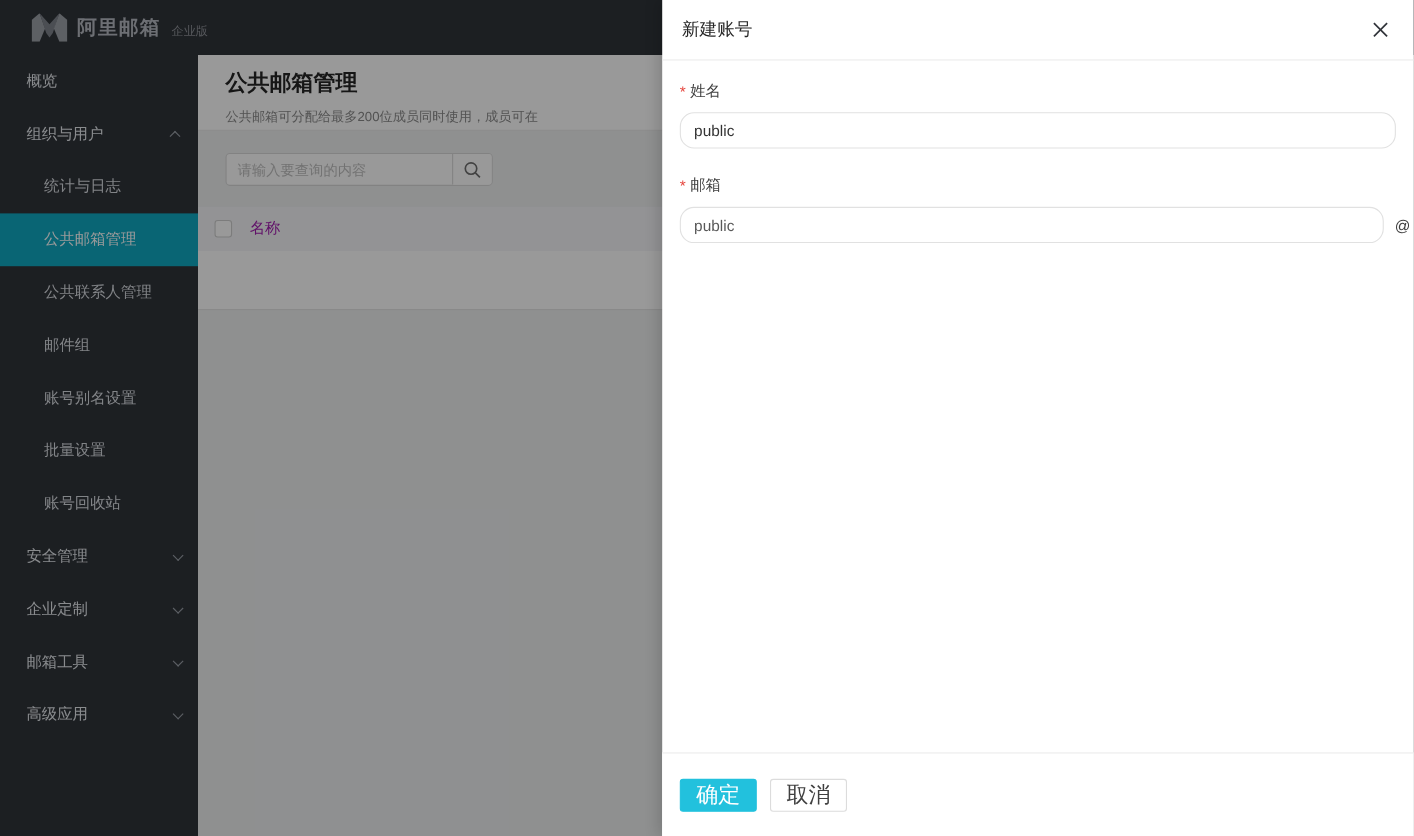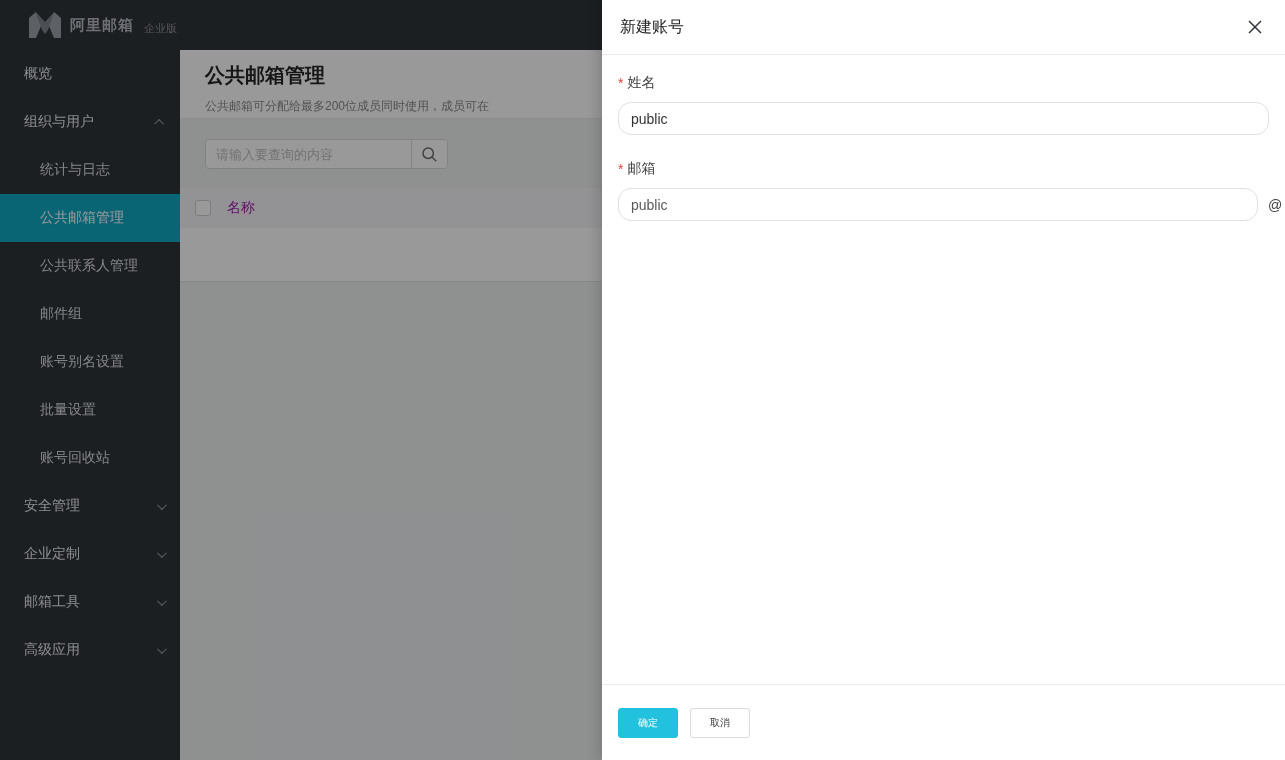--- a/index.html
+++ b/index.html
@@ -9,21 +9,21 @@
     --sidebar_bg:#30343a;
   }
   *{margin:0;padding:0;box-sizing:border-box;}
   html,body{width:1285px;height:760px;overflow:hidden;
     font-family:"Liberation Sans","DejaVu Sans",sans-serif;
     font-size:14px;color:#333;background:#eef0f1;}
   
   .topbar{position:absolute;left:0;top:0;width:1285px;height:50px;
     background:var(--sidebar_bg);display:flex;align-items:center;padding-left:28px;z-index:1;}
   .logo{display:flex;align-items:center;gap:8px;}
-  .logo-text{font-size:15px;font-weight:bold;color:#b6bac1;letter-spacing:1px;}
+  .logo-text{font-size:18px;font-weight:bold;color:#b6bac1;letter-spacing:1px;}
   .logo-edition{font-size:11px;color:#8d9197;margin-left:2px;margin-top:6px;}
   
   .sidebar{position:absolute;left:0;top:50px;width:180px;height:710px;
     background:var(--sidebar_bg);z-index:1;}
   .side-item{height:48px;display:flex;align-items:center;justify-content:space-between;
     color:#e4e8ec;font-size:14px;cursor:pointer;padding-right:16px;}
   .side-item .lbl{white-space:nowrap;overflow:hidden;}
   .side-item.lv1{padding-left:24px;}
   .side-item.lv2{padding-left:40px;color:#d8dce1;}
   .side-item.active{background:var(--sidebar_active);color:#fff;}
@@ -75,21 +75,21 @@
   .mosaic{width:62px;height:16px;border-radius:1px;filter:blur(0.4px);
     background-image:
       linear-gradient(45deg,#cbcbcb 25%,transparent 25%,transparent 75%,#cbcbcb 75%),
       linear-gradient(45deg,#d6d6d6 25%,#ebebeb 25%,#ebebeb 75%,#d6d6d6 75%);
     background-size:12px 12px;background-position:0 0,6px 6px;}
   .sel-chev{width:7px;height:7px;border-right:1.4px solid #c3c3c3;border-bottom:1.4px solid #c3c3c3;
     transform:rotate(45deg) translateY(-2px);}
   .drawer-footer{position:absolute;left:0;right:0;bottom:0;height:76px;
     border-top:1px solid #ececec;background:#fff;display:flex;align-items:center;
     padding:0 16px;gap:12px;}
-  .btn{height:30px;min-width:60px;padding:0 14px;border-radius:3px;font-size:10px;
+  .btn{height:30px;min-width:60px;padding:0 14px;border-radius:3px;font-size:20px;
     display:inline-flex;align-items:center;justify-content:center;cursor:pointer;
     font-family:"Liberation Sans","DejaVu Sans",sans-serif;}
   .btn-primary{background:var(--accent);color:#fff;border:1px solid var(--accent);}
   .btn-default{background:#fff;color:#404040;border:1px solid #dcdcdc;}
 </style>
 </head>
 <body>
 
 <div class="topbar">
   <div class="logo">

